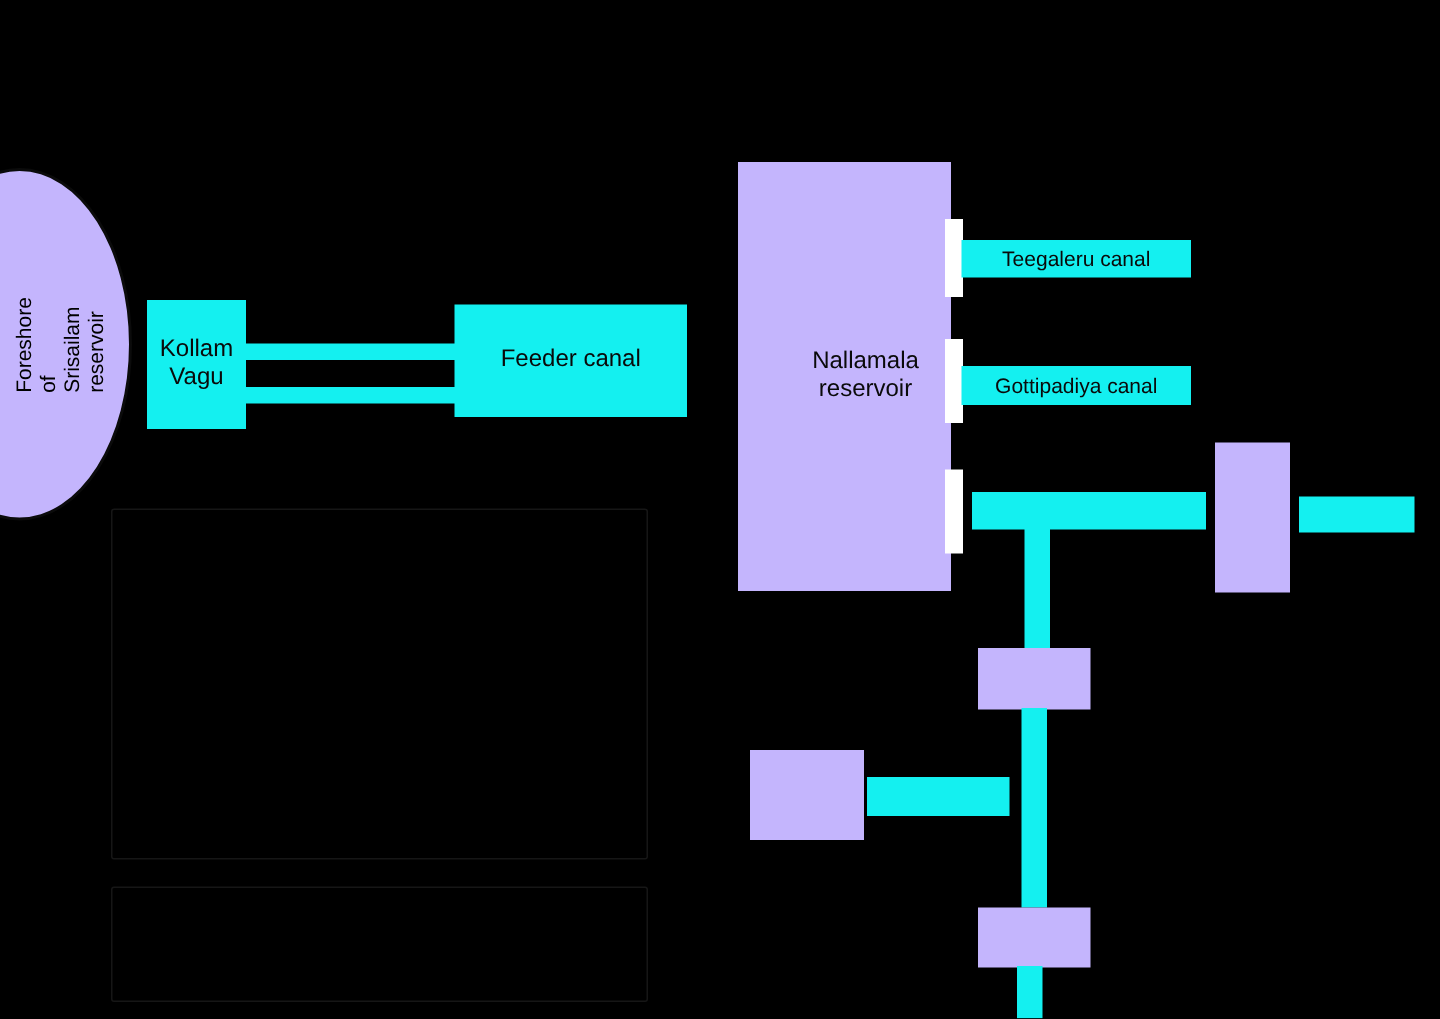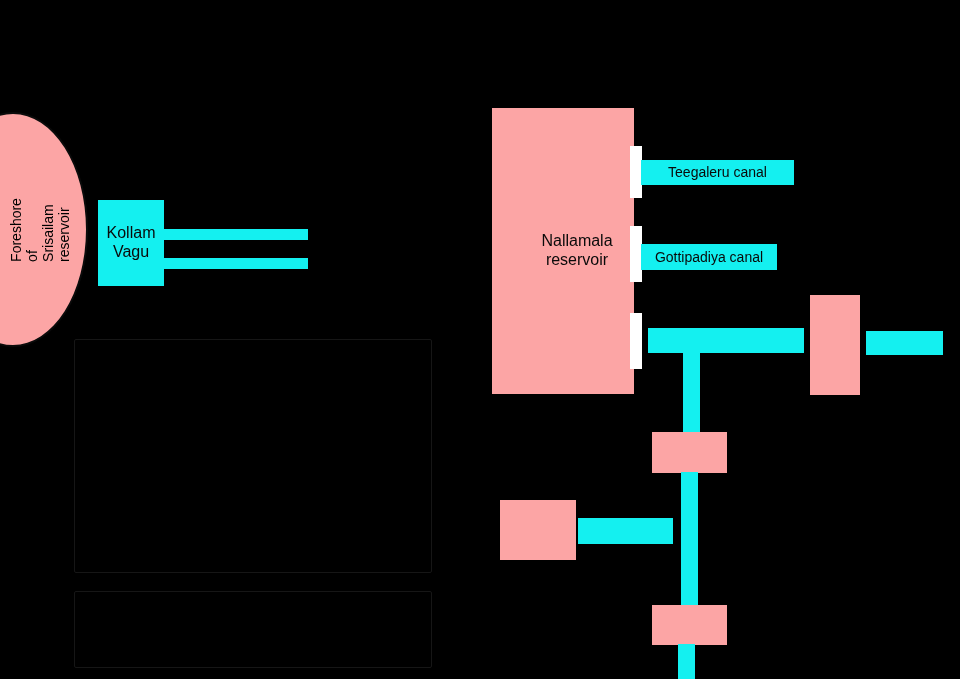--- a/index.html
+++ b/index.html
@@ -22,21 +22,21 @@
     position: absolute;
     box-sizing: border-box;
     display: flex;
     align-items: center;
     justify-content: center;
     text-align: center;
     color: #0a0a0a;
     line-height: 1.18;
   }
   
-  .fill-teal   { background: #fca5a5; padding-left: 28px; }
+  .fill-teal   { background: #c4b5fd; padding-left: 28px; }
   .fill-cyan   { background: #14f0f0; }
   .fill-white  { background: #ffffff; }
   .fill-dark   { background: #000000; border: 1px solid #161616; border-radius: 2px; }
 
   .reservoir-ellipse {
     border-radius: 50%;
   }
   .rotated-label {
     transform: rotate(-90deg);
     white-space: nowrap;
@@ -66,31 +66,32 @@
   <div class="vlabel-wrap" style="left:10px; top:112px; width:60px; height:235px;">
     <span class="rotated-label two-line">Foreshore of Srisailam reservoir</span>
   </div>
 
   <div class="node fill-cyan lbl-15 two-line" style="left:98px; top:200px; width:66px; height:86px;">Kollam
 Vagu</div>
 
   <div class="conn fill-cyan" style="left:163px; top:229px; width:145px; height:11px;"></div>
   <div class="conn fill-cyan" style="left:163px; top:258px; width:145px; height:11px;"></div>
 
+  <div class="node fill-cyan lbl-15" style="left:303px; top:203px; width:155px; height:75px;">Feeder canal</div>
 
   <div class="node fill-teal lbl-15 two-line" style="left:492px; top:108px; width:142px; height:286px;">Nallamala
 reservoir</div>
 
   <div class="conn fill-white" style="left:630px; top:146px; width:12px; height:52px;"></div>
   <div class="conn fill-white" style="left:630px; top:226px; width:12px; height:56px;"></div>
   <div class="conn fill-white" style="left:630px; top:313px; width:12px; height:56px;"></div>
 
   <div class="node fill-cyan lbl-14" style="left:641px; top:160px; width:153px; height:25px;">Teegaleru canal</div>
 
-  <div class="node fill-cyan lbl-14" style="left:641px; top:244px; width:136px; height:26px;">Gottipadiya canal</div>
+  <div class="node fill-cyan lbl-14" style="left:641px; top:244px; width:153px; height:26px;">Gottipadiya canal</div>
 
   <div class="node fill-cyan" style="left:648px; top:328px; width:156px; height:25px;"></div>
 
   <div class="node fill-teal" style="left:810px; top:295px; width:50px; height:100px;"></div>
 
   <div class="node fill-cyan" style="left:866px; top:331px; width:77px; height:24px;"></div>
 
   <div class="conn fill-cyan" style="left:683px; top:352px; width:17px; height:82px;"></div>
 
   <div class="node fill-teal" style="left:652px; top:432px; width:75px; height:41px;"></div>

